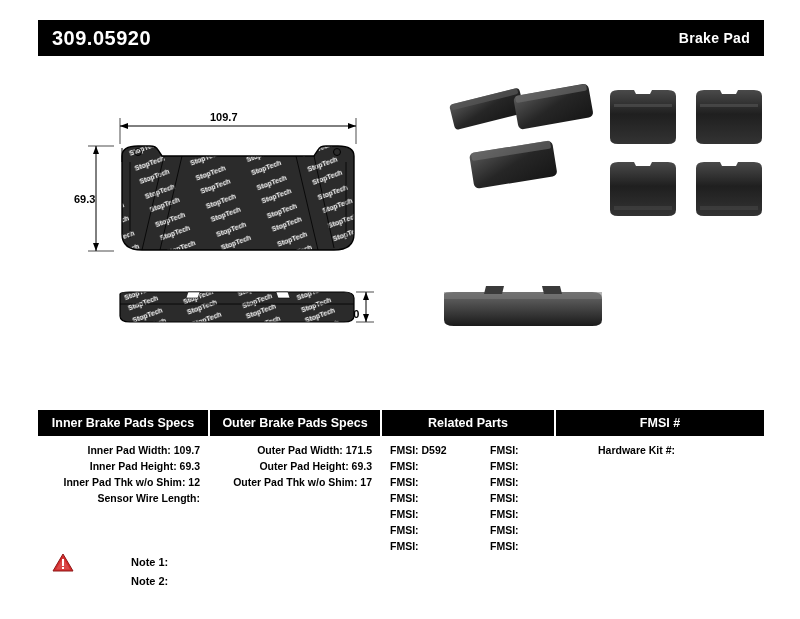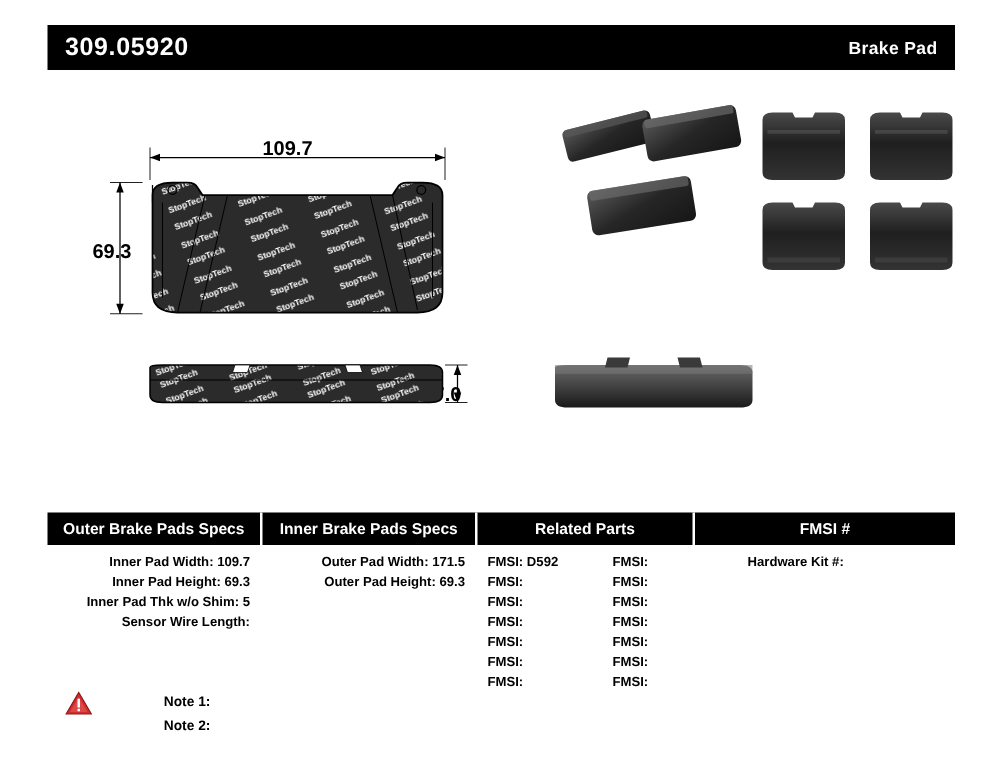--- a/index.html
+++ b/index.html
@@ -49,21 +49,21 @@
   
   .drawing {
     position: absolute;
     left: 38px; top: 66px;
     width: 726px; height: 320px;
   }
 
   
   .dim {
     position: absolute;
-    font-size: 16px;
+    font-size: 11px;
     font-weight: bold;
     color: #000;
   }
   .dim-width { left: 172px; top: 45px; }
   .dim-height { left: 36px; top: 127px; }
   .dim-thk { left: 300px; top: 242px; }
 
   
   .spec-table {
     position: absolute;
@@ -300,37 +300,38 @@
                  Q160,12 150,12 L12,12 Q2,12 2,14 Z" fill="url(#edge)"></path>
         <rect x="2" y="12" width="158" height="7" fill="#7a7a7a" opacity="0.55"></rect>
         <path d="M44,6 L62,6 L60,14 L42,14 Z" fill="#3a3a3a"></path>
         <path d="M100,6 L118,6 L120,14 L102,14 Z" fill="#3a3a3a"></path>
       </g>
     </svg>
   </div>
 
   <div class="spec-table">
     <div class="spec-head">
+      <div class="cell c1">Inner Brake Pads Specs</div>
       <div class="cell c2">Outer Brake Pads Specs</div>
-      <div class="cell c1">Inner Brake Pads Specs</div>
       <div class="cell c4">Related Parts</div>
       <div class="cell c3">FMSI #</div>
     </div>
 
     <div class="spec-body">
       <div class="col c1">
         <div class="spec-line">Inner Pad Width: 109.7</div>
         <div class="spec-line">Inner Pad Height: 69.3</div>
-        <div class="spec-line">Inner Pad Thk w/o Shim: 5</div>
+        <div class="spec-line">Inner Pad Thk w/o Shim: 12</div>
         <div class="spec-line">Sensor Wire Length:</div>
       </div>
 
       <div class="col c2">
         <div class="spec-line">Outer Pad Width: 171.5</div>
         <div class="spec-line">Outer Pad Height: 69.3</div>
+        <div class="spec-line">Outer Pad Thk w/o Shim: 17</div>
       </div>
 
       <div class="col c3">
         <div class="fmsi-grid">
           <div class="fmsi-col">
             <div class="fmsi-line">FMSI:  D592</div>
             <div class="fmsi-line">FMSI:</div>
             <div class="fmsi-line">FMSI:</div>
             <div class="fmsi-line">FMSI:</div>
             <div class="fmsi-line">FMSI:</div>

